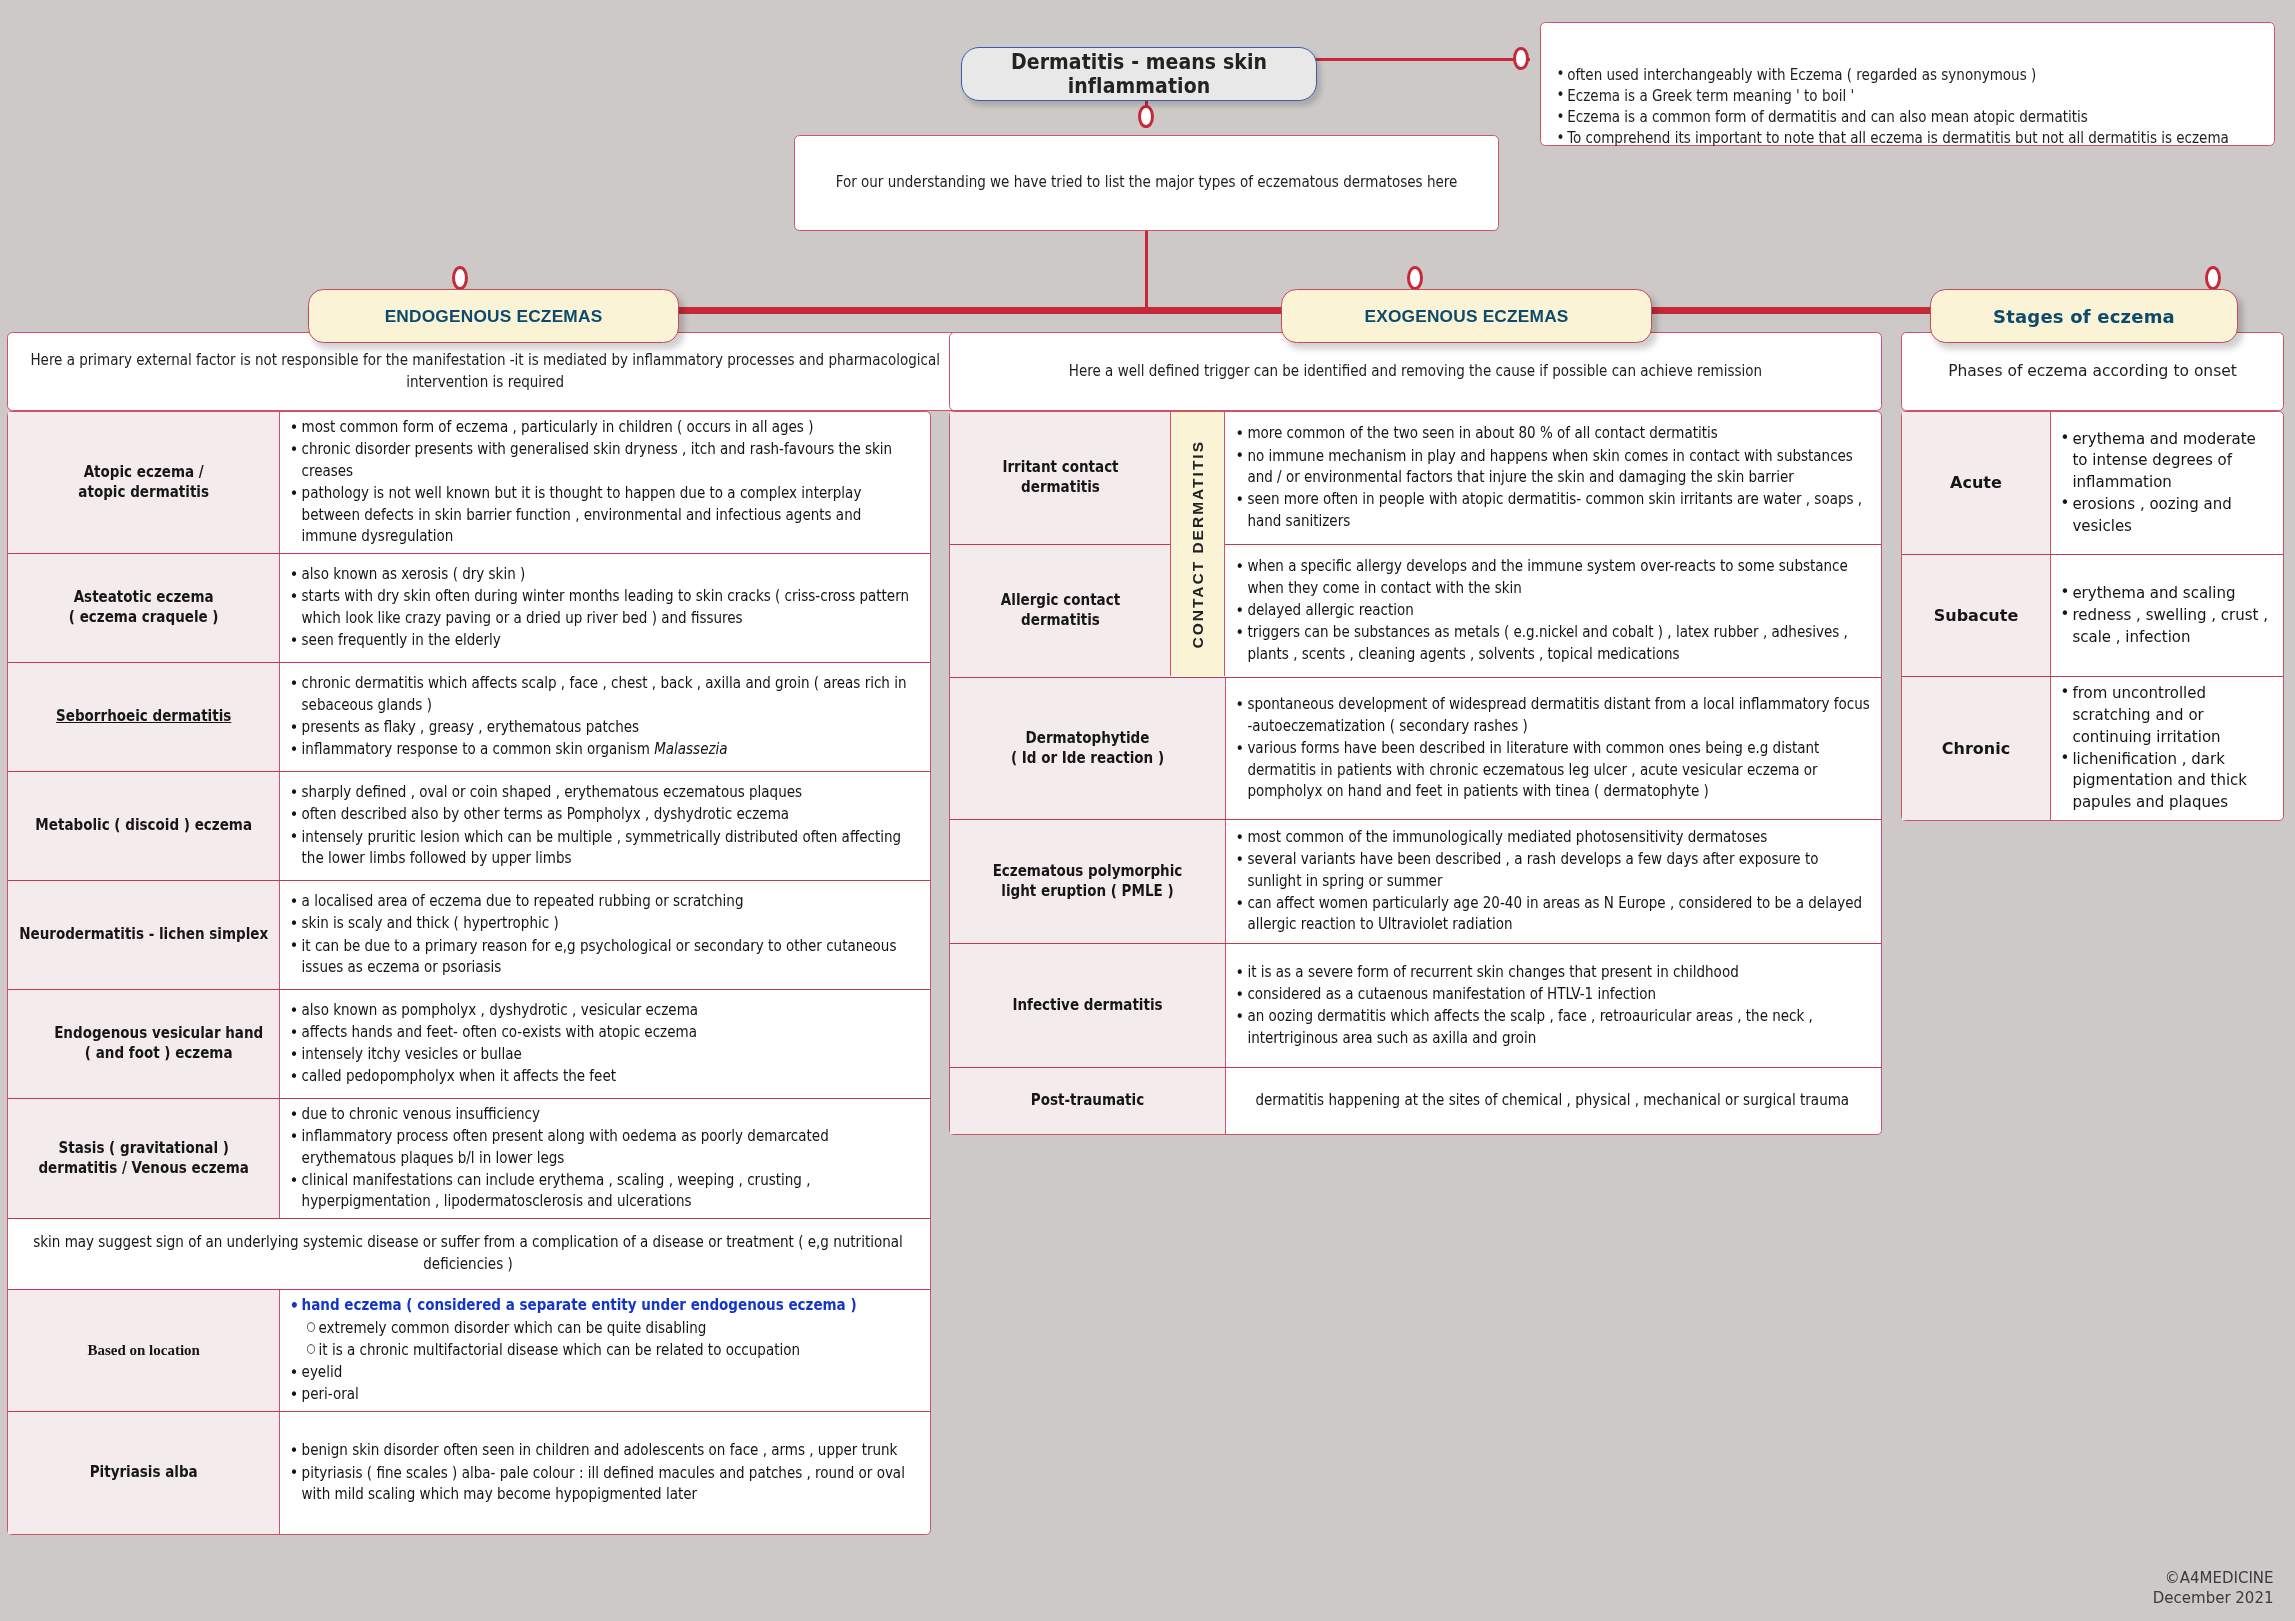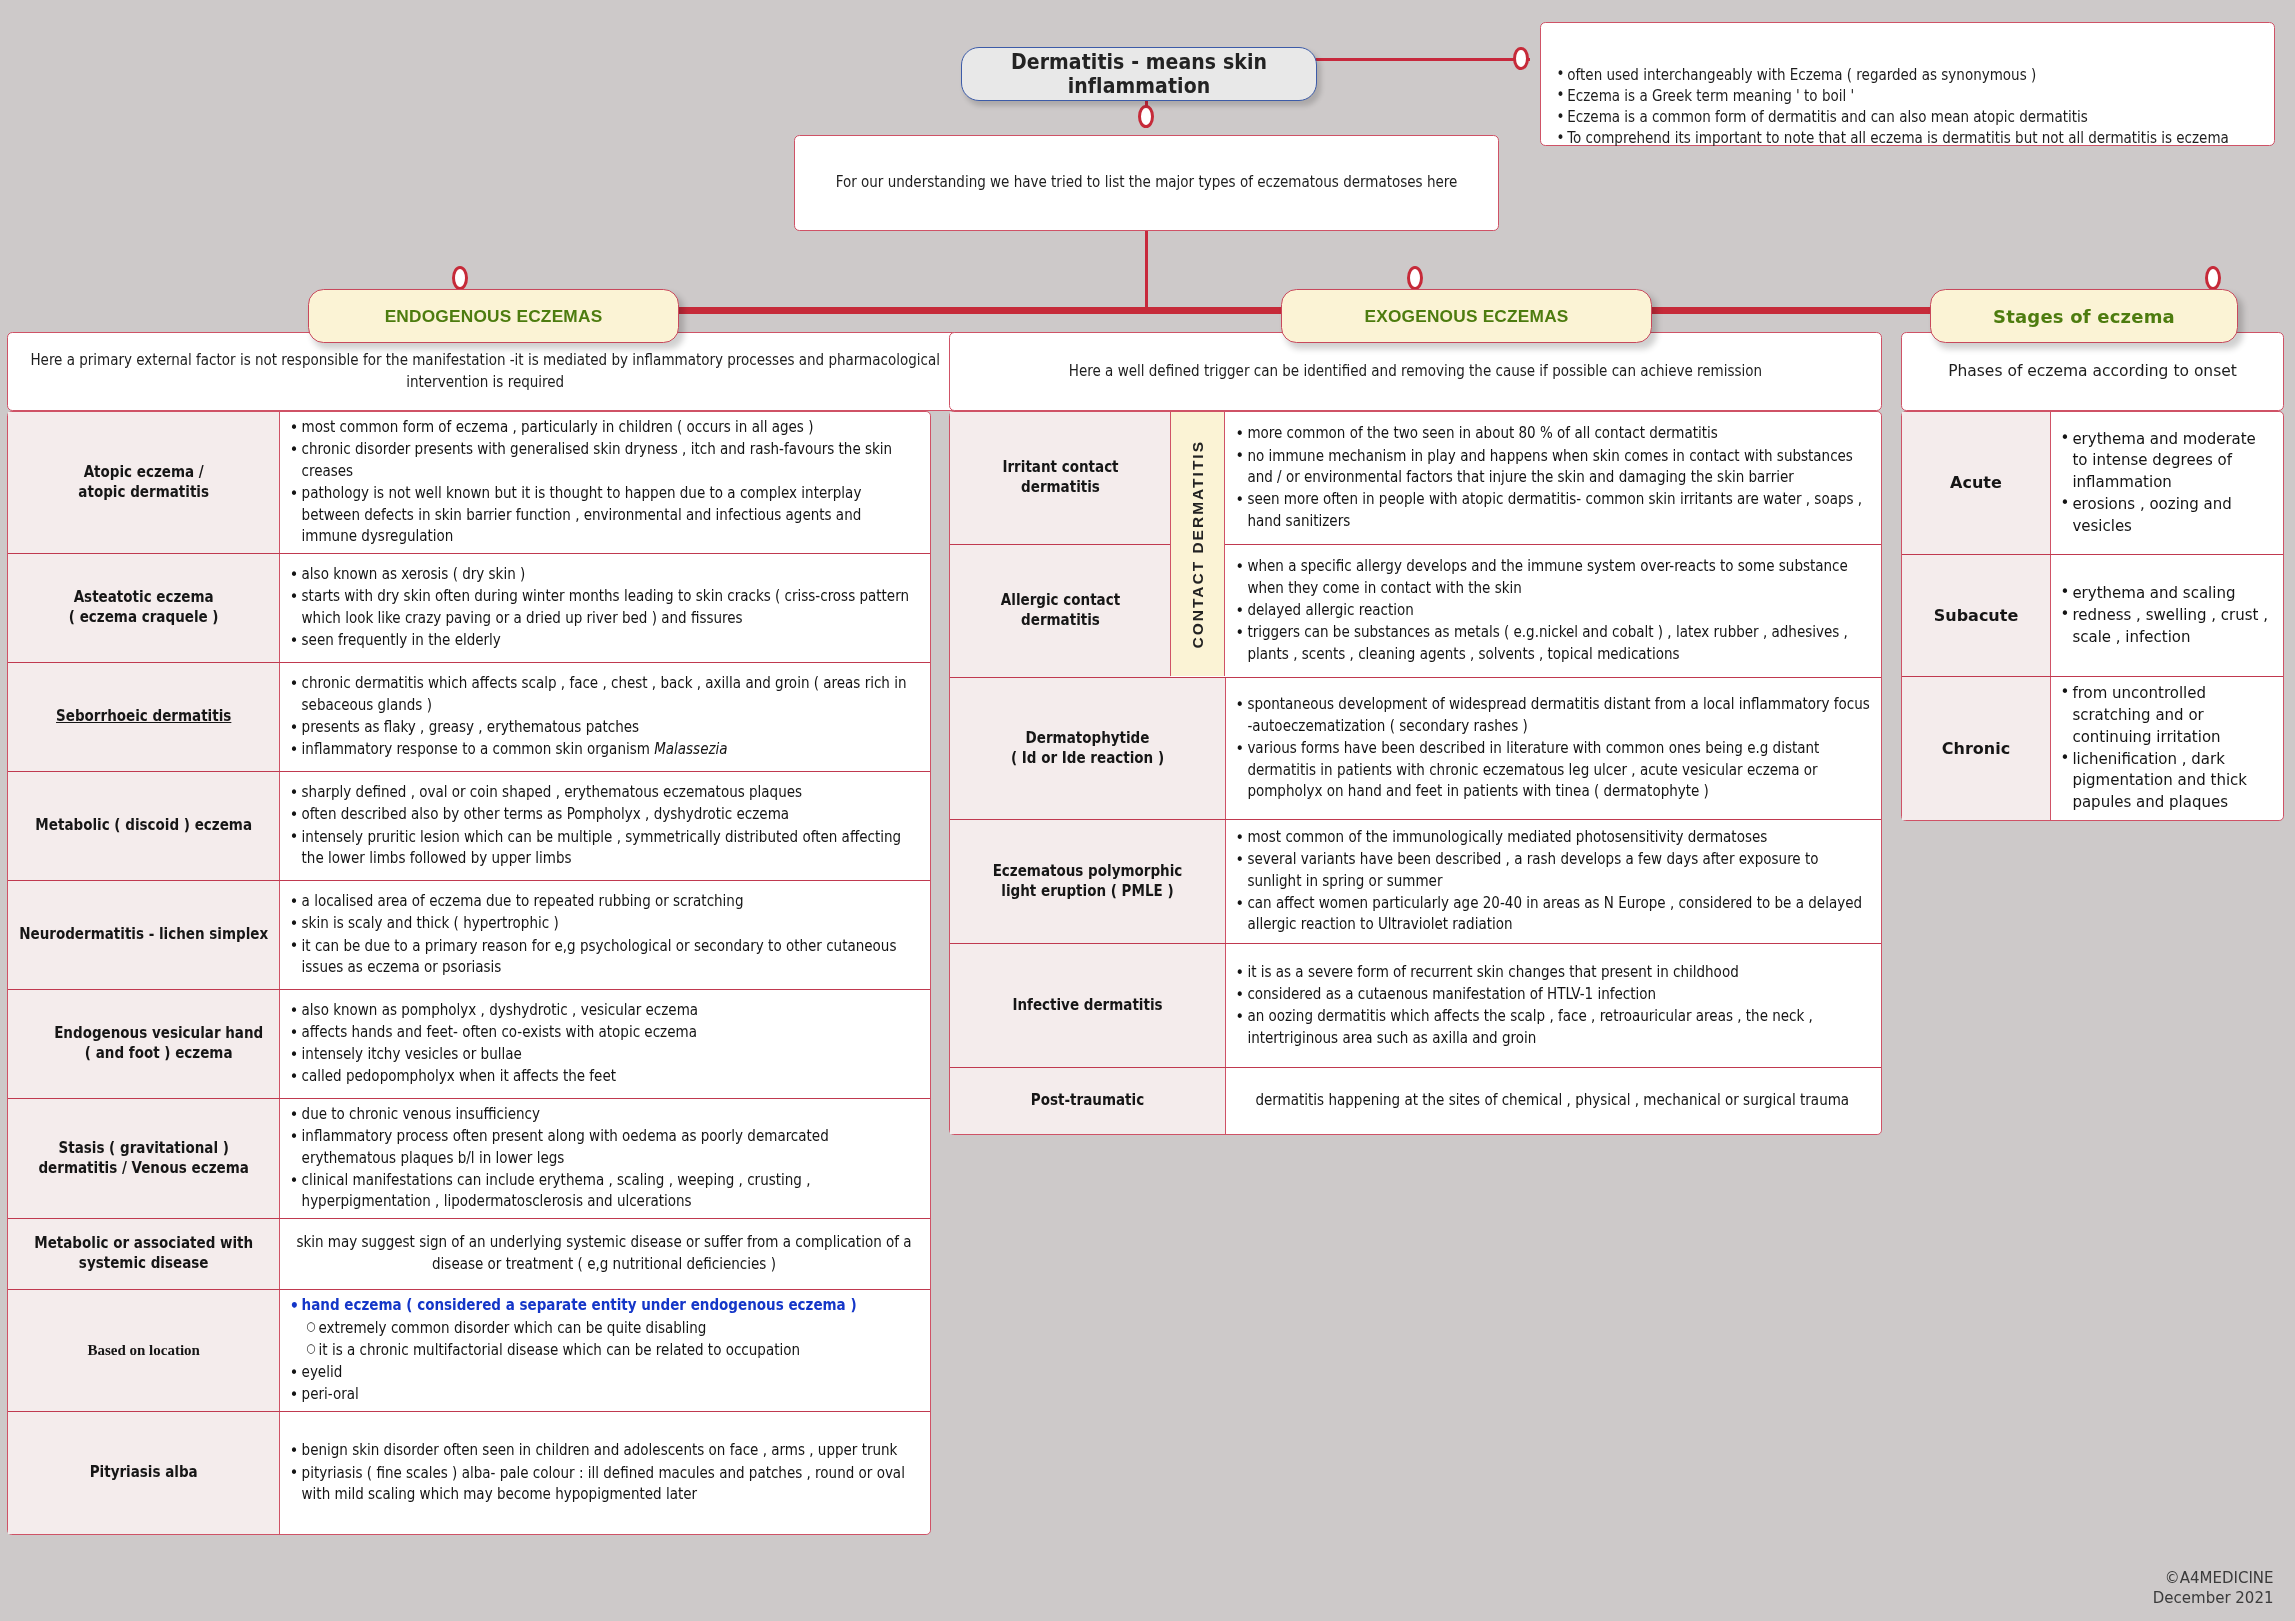--- a/index.html
+++ b/index.html
@@ -41,21 +41,21 @@
     box-shadow:3.6px 4.2px 5.4px rgba(0,0,0,.16);
     margin-top:28px;
   }
   .chip.title span{
     font-family:"DejaVu Sans Condensed","Liberation Sans", sans-serif;
     font-weight:bold;font-size:21px;letter-spacing:0.1px;color:#232323;
   }
   .chip.cat{background:#fbf3d5;}
   .chip.cat span{
     font-family:"Liberation Sans", sans-serif;
-    font-weight:bold;font-size:17.3px;letter-spacing:0.2px;color:#4d7c0f;
+    font-weight:bold;font-size:17.3px;letter-spacing:0.2px;color:#0c4a6e;
   }
   .chip.cat.rounded span{font-family:"DejaVu Sans", sans-serif;font-weight:bold;font-size:18px;}
 
   
   .note{
     position:absolute;background:#fff;border:1.2px solid #cf5266;
     border-radius:5.4px;box-sizing:border-box;z-index:4;
   }
   .note .inner{
     font-family:"DejaVu Sans Condensed","Liberation Sans", sans-serif;
@@ -268,24 +268,20 @@
       <div class="tbody">
           <ul>
         <li>due to chronic venous insufficiency</li>
         <li>inflammatory process often present along with oedema as poorly demarcated erythematous plaques b/l in lower legs</li>
         <li>clinical manifestations can include erythema , scaling , weeping , crusting , hyperpigmentation , lipodermatosclerosis and ulcerations</li>
       </ul>
         </div>
     </div>
 
     <div class="trow" style="height:71px;">
-      <div class="tlabel" style="width:272px;">
-          <span style="white-space:pre-line">Metabolic or associated with
-systemic disease</span>
-        </div>
       <div class="tbody">
           <div class="plain">skin may suggest sign of an underlying systemic disease or suffer from a complication of a disease or treatment ( e,g nutritional deficiencies )</div>
         </div>
     </div>
 
     <div class="trow" style="height:122px;">
       <div class="tlabel" style="width:272px;font-family:Liberation Serif, serif;">
           <span style="white-space:pre-line">Based on location</span>
         </div>
       <div class="tbody">

